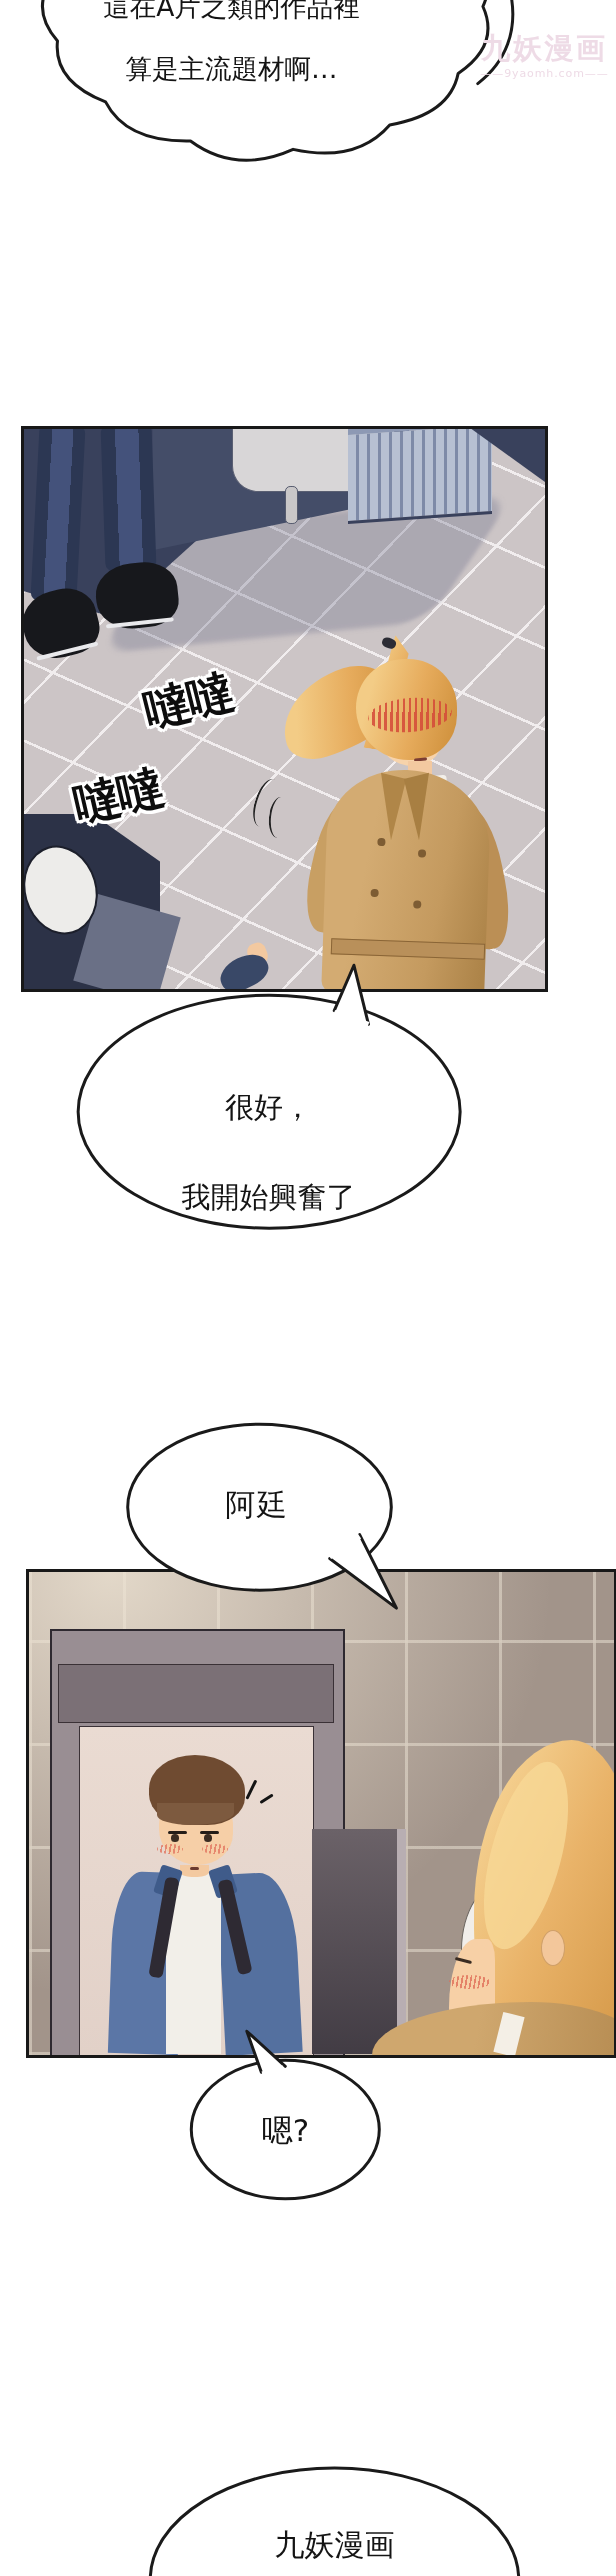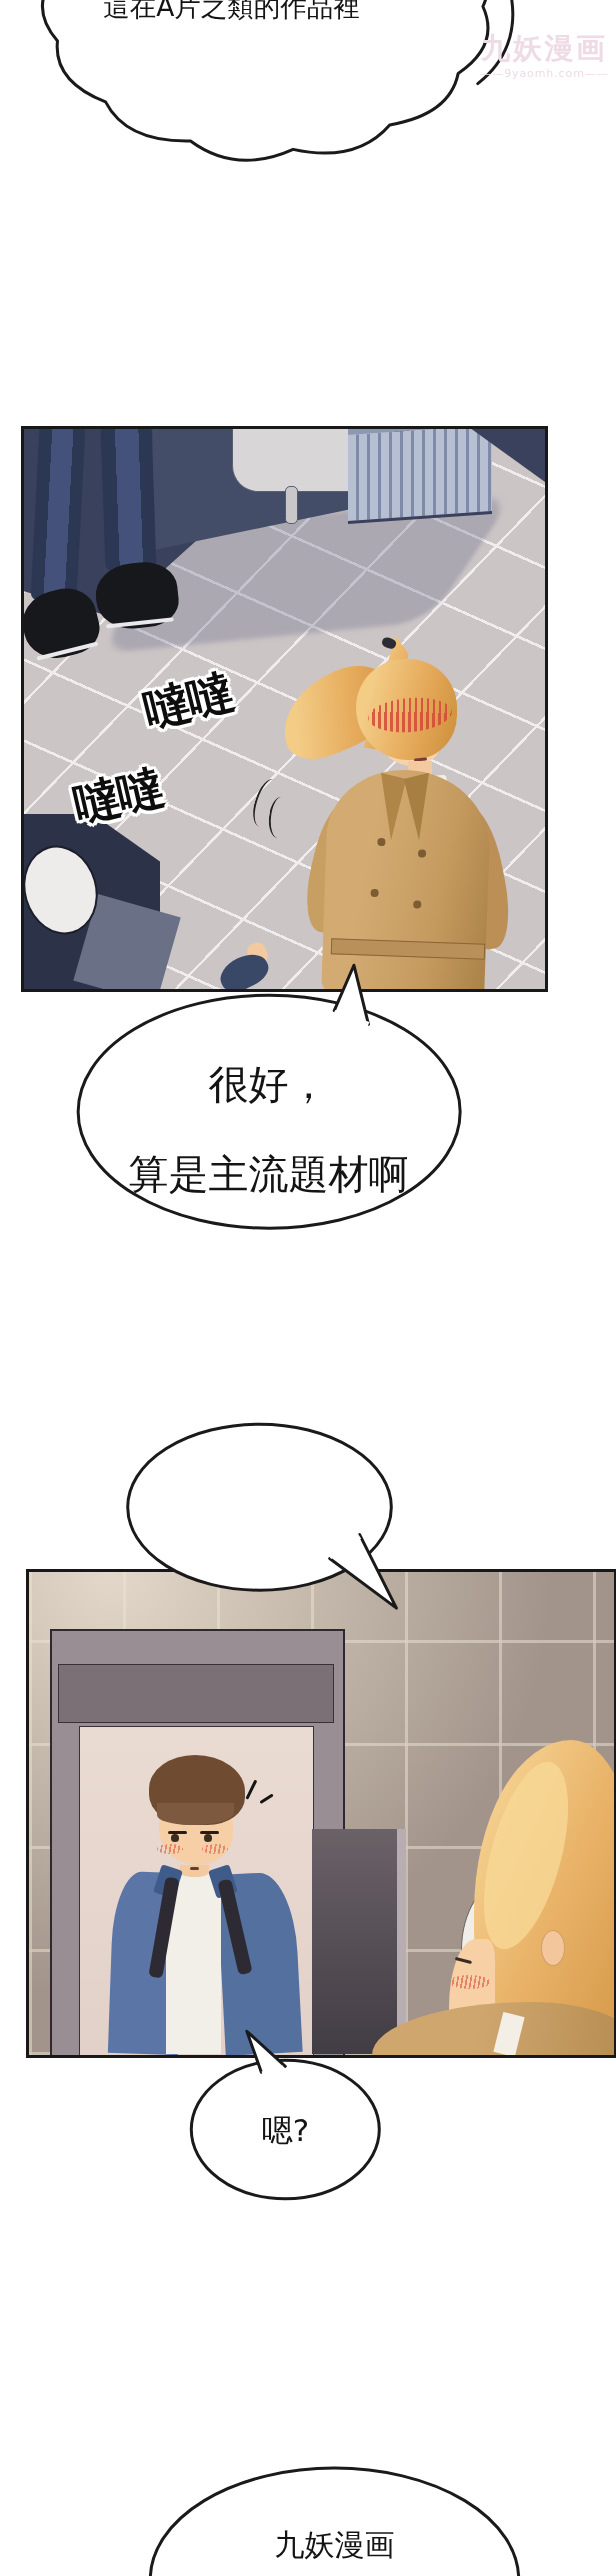--- a/index.html
+++ b/index.html
@@ -233,35 +233,36 @@
     <div id="v-lips" class="abs"></div>
     <div id="v-coat" class="abs"></div>
     <div id="v-shirt" class="abs"></div>
   </div>
 
   <svg class="bubble-svg" style="left:17px;top:-146px" width="531" height="317" viewBox="0 0 620 370">
     <path id="cloud-path" d="M 544.0,178.0 Q 564.3,222.7 515.1,256.1 Q 505.5,304.1 435.2,316.3 Q 396.2,361.1 322.4,344.8 Q 256.2,374.6 202.6,335.1 Q 127.7,336.7 103.4,289.4 Q 42.1,265.4 47.3,218.2 Q 12.1,178.0 47.3,137.8 Q 42.1,90.6 103.4,66.6 Q 127.7,19.3 202.6,20.9 Q 256.2,-18.6 322.4,11.2 Q 396.2,-5.1 435.2,39.7 Q 505.5,51.9 515.1,99.9 Q 564.3,133.3 544.0,178.0 Z" fill="#ffffff" stroke="#1a1a1a" stroke-width="3.5" stroke-linejoin="round"></path>
     <path d="M 577,166 C 584,205 572,242 538,268" fill="none" stroke="#1a1a1a" stroke-width="3.5" stroke-linecap="round"></path>
   </svg>
   <div class="bubble-text" style="left:69px;top:-8.6px;width:325px;font-size:26.5px;line-height:31px"><span>這在A片之類的作品裡</span><br>
-       </div>
+       <span>算是主流題材啊…</span></div>
 
   <svg class="bubble-svg" style="left:73px;top:942px" width="394" height="300" viewBox="0 0 460 350">
     <ellipse cx="229" cy="198" rx="223" ry="136" fill="#ffffff" stroke="#1a1a1a" stroke-width="3.5"></ellipse>
     <path d="M 305,80 L 328,27 L 345,96" fill="#ffffff" stroke="#1a1a1a" stroke-width="3.5" stroke-linecap="round" stroke-linejoin="round"></path>
     <path d="M 305,82 L 345,96" stroke="#ffffff" stroke-width="6"></path>
   </svg>
-  <div class="bubble-text" style="left:106px;top:1062px;width:325px;font-size:40px;line-height:45px"><span>很好，</span><br>
-       <span>算是主流題材啊</span></div>
+  <div class="bubble-text" style="left:106px;top:1085px;width:325px;font-size:29px;line-height:45px"><span>很好，</span><br>
+       <span>我開始興奮了</span></div>
 
   <svg class="bubble-svg" style="left:120px;top:1417px" width="291" height="206" viewBox="0 0 340 240">
     <ellipse cx="163" cy="105" rx="154" ry="97" fill="#ffffff" stroke="#1a1a1a" stroke-width="3.5"></ellipse>
     <path d="M 245,165 L 323,223 L 280,137" fill="#ffffff" stroke="#1a1a1a" stroke-width="3.5" stroke-linecap="round" stroke-linejoin="round"></path>
     <path d="M 245,163 L 280,139" stroke="#ffffff" stroke-width="6"></path>
   </svg>
+  <div class="bubble-text" style="left:137px;top:1488px;width:240px;font-size:30px;line-height:34px;letter-spacing:1.7px"><span>阿廷</span></div>
 
   <svg class="bubble-svg" style="left:180px;top:2021px" width="214" height="188" viewBox="0 0 250 220">
     <ellipse cx="123" cy="127" rx="110" ry="81" fill="#ffffff" stroke="#1a1a1a" stroke-width="3.5"></ellipse>
     <path d="M 95,60 L 78,12 L 123,53" fill="#ffffff" stroke="#1a1a1a" stroke-width="3.5" stroke-linecap="round" stroke-linejoin="round"></path>
     <path d="M 96,62 L 121,55" stroke="#ffffff" stroke-width="6"></path>
   </svg>
   <div class="bubble-text" style="left:200px;top:2113px;width:171px;font-size:31px;line-height:34px"><span>嗯?</span></div>
 
   <svg class="bubble-svg" style="left:146px;top:2462px" width="377" height="114" viewBox="0 0 440 133">
     <ellipse cx="220" cy="137" rx="215" ry="130" fill="#ffffff" stroke="#1a1a1a" stroke-width="3.5"></ellipse>

